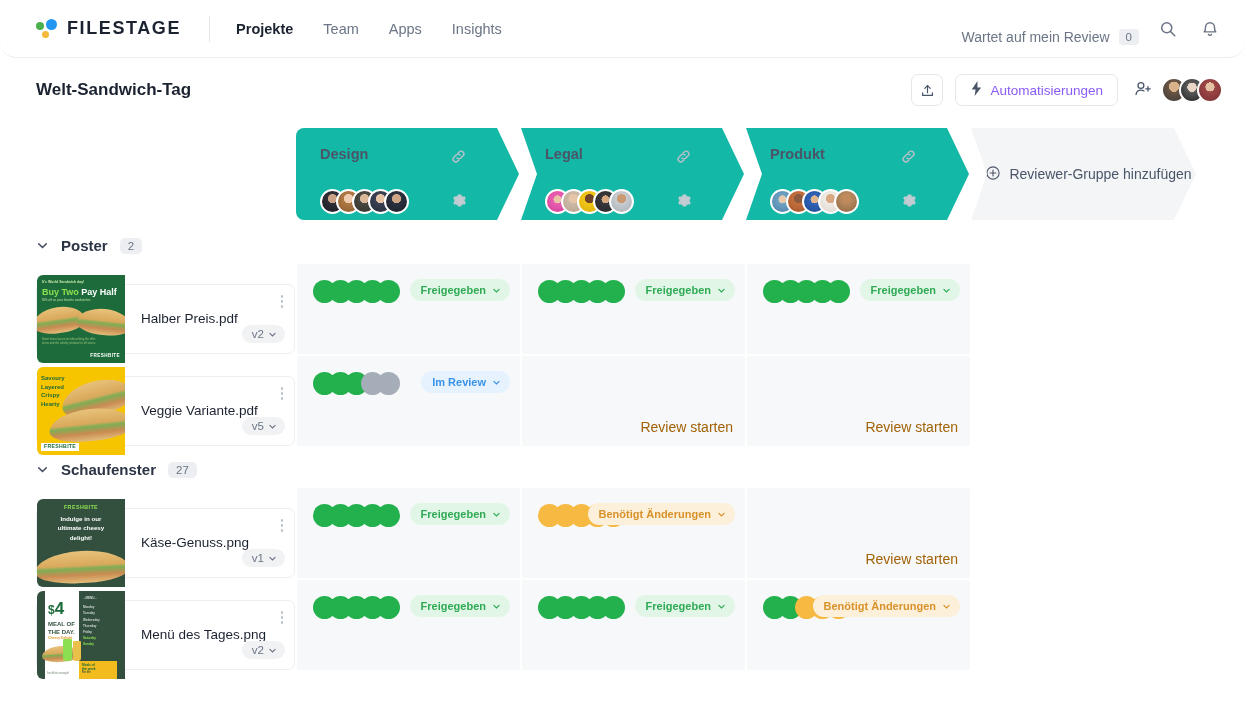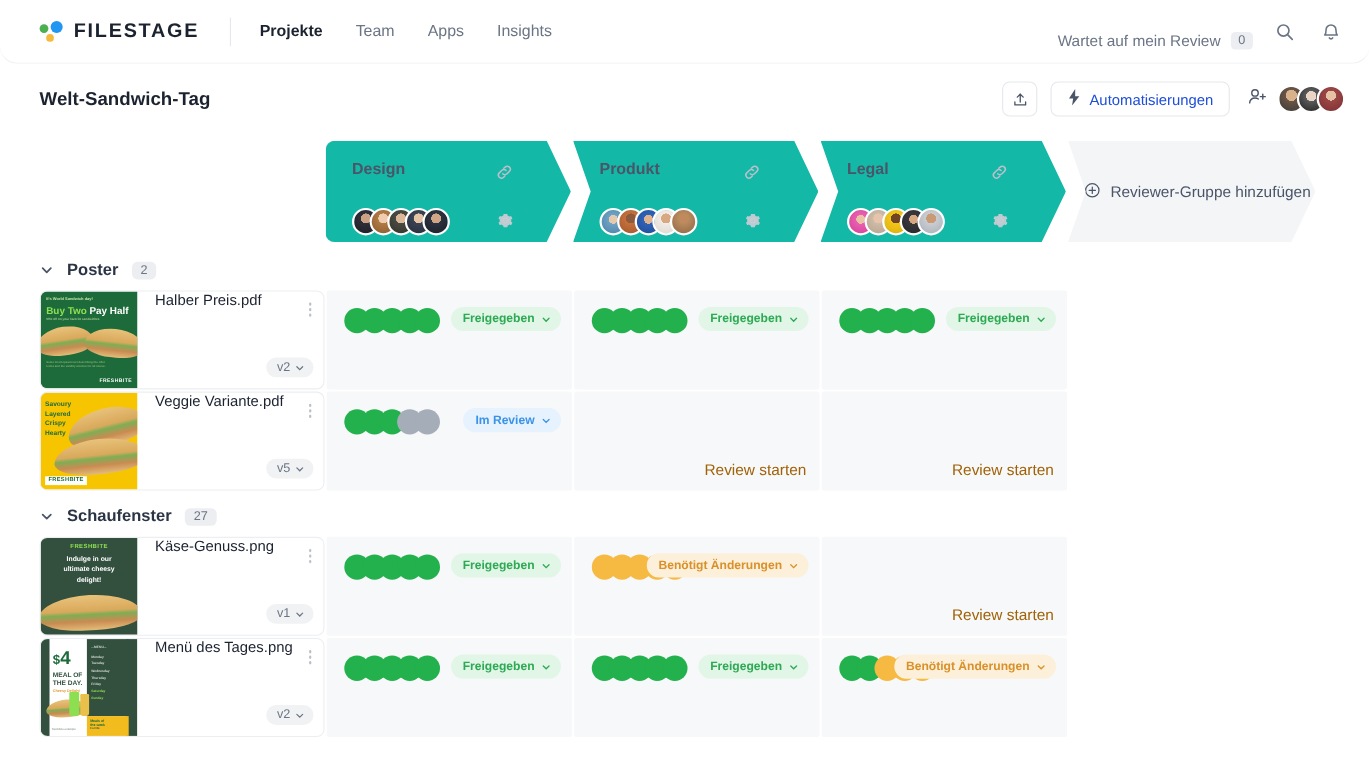--- a/index.html
+++ b/index.html
@@ -48,21 +48,21 @@
   }
   .project-title { font-size: 17px; font-weight: bold; color: #1b2230; }
   .ph-right { margin-left: auto; display: flex; align-items: center; gap: 12px; }
   .sq-btn {
     width: 32px; height: 32px; border: 1px solid #e4e7ec; border-radius: 7px;
     display: flex; align-items: center; justify-content: center; background: #fff; cursor: pointer;
   }
   .pill-btn {
     height: 32px; border: 1px solid #e4e7ec; border-radius: 7px; background: #fff;
     display: flex; align-items: center; gap: 7px; padding: 0 14px;
-    font-size: 13.5px; color: #1d4ed8; cursor: pointer;
+    font-size: 13.5px; color: #8b5cf6; cursor: pointer;
   }
   .avatar-area { display: flex; align-items: center; gap: 8px; margin-left: 4px; }
   .avatar-stack { display: flex; }
   .avatar {
     width: 26px; height: 26px; border-radius: 50%; border: 2px solid #fff;
     margin-left: -8px; background-size: cover;
   }
   .avatar:first-child { margin-left: 0; }
 
   
@@ -102,21 +102,21 @@
   .section-title { font-size: 15px; font-weight: bold; color: #2b3445; }
   .section-count {
     background: #eceef1; color: #6b7585; border-radius: 5px;
     font-size: 11.5px; padding: 2px 8px;
   }
 
   
   .file-row { display: flex; margin-left: 36px; margin-bottom: 2px; align-items: stretch; height: 90px; }
   .file-card {
     width: 259px; background: #fff; border: 1px solid #eceef1; border-radius: 7px;
-    display: flex; align-items: flex-start; position: relative; flex: 0 0 259px;
+    display: flex; align-items: center; position: relative; flex: 0 0 259px; margin-top: 20px;
   }
   .thumb {
     width: 88px; height: 88px; border-radius: 6px 0 0 6px; overflow: hidden;
     flex: 0 0 88px; position: relative;
   }
   .file-name {
     font-size: 13.5px; color: #1b2230; padding-left: 16px; line-height: 1.25; flex: 1;
   }
   .dots-menu {
     position: absolute; right: 11px; top: 10px; display: flex; flex-direction: column; gap: 2.5px; cursor: pointer;
@@ -261,62 +261,62 @@
     <div class="group-avatars">
       <div class="avatar" style="background:radial-gradient(circle at 50% 36%,#caa184 26%,#2f2f38 27%,#1c1c24 100%)"></div>
       <div class="avatar" style="background:radial-gradient(circle at 50% 36%,#f0cdb0 26%,#b07a45 27%,#8a5a2e 100%)"></div>
       <div class="avatar" style="background:radial-gradient(circle at 50% 36%,#dcb89b 26%,#4a4a42 27%,#32322c 100%)"></div>
       <div class="avatar" style="background:radial-gradient(circle at 50% 36%,#e5c3a4 26%,#3b4254 27%,#252b3a 100%)"></div>
       <div class="avatar" style="background:radial-gradient(circle at 50% 36%,#cfa585 26%,#2c323f 27%,#1b2029 100%)"></div>
     </div>
   </div>
 
   <div class="group-col">
+    <div class="group-name">Legal</div>
+    <span class="group-link-icon">
+      <svg width="17" height="17" viewBox="0 0 20 20" fill="none" stroke="#b9c0ca" stroke-width="1.6" stroke-linecap="round">
+        <path d="M8.2 11.8a3.2 3.2 0 0 0 4.6 0l2.6-2.6a3.2 3.2 0 0 0-4.6-4.6L9.4 5.9"></path>
+        <path d="M11.8 8.2a3.2 3.2 0 0 0-4.6 0l-2.6 2.6a3.2 3.2 0 0 0 4.6 4.6l1.4-1.3"></path>
+      </svg>
+    </span>
+    <span class="group-gear-icon">
+      <svg width="15" height="15" viewBox="0 0 20 20" fill="#c7ccd4">
+        <path d="M10 6.4A3.6 3.6 0 1 0 10 13.6 3.6 3.6 0 0 0 10 6.4zm0 5.4a1.8 1.8 0 1 1 0-3.6 1.8 1.8 0 0 1 0 3.6z"></path>
+        <path d="M17 10c0-.5 0-1-.1-1.4l1.6-1.2-1.7-3-1.9.7c-.7-.6-1.5-1-2.3-1.3L12.3 2H7.7l-.3 1.8c-.8.3-1.6.7-2.3 1.3l-1.9-.7-1.7 3 1.6 1.2A7.6 7.6 0 0 0 3 10c0 .5 0 1 .1 1.4l-1.6 1.2 1.7 3 1.9-.7c.7.6 1.5 1 2.3 1.3l.3 1.8h4.6l.3-1.8c.8-.3 1.6-.7 2.3-1.3l1.9.7 1.7-3-1.6-1.2c.1-.4.1-.9.1-1.4z" opacity=".95"></path>
+      </svg>
+    </span>
+    <div class="group-avatars">
+      <div class="avatar" style="background:radial-gradient(circle at 50% 40%,#e8c3a6 24%,#ea5fb0 25%,#d13f98 100%)"></div>
+      <div class="avatar" style="background:radial-gradient(circle at 50% 36%,#e6c5aa 26%,#cdbba8 27%,#b6a491 100%)"></div>
+      <div class="avatar" style="background:radial-gradient(circle at 50% 36%,#6e4326 26%,#f2c618 27%,#d9ae0c 100%)"></div>
+      <div class="avatar" style="background:radial-gradient(circle at 50% 40%,#d6a781 24%,#38383c 25%,#24242a 100%)"></div>
+      <div class="avatar" style="background:radial-gradient(circle at 50% 36%,#c99a74 26%,#c9cdd2 27%,#aab0b7 100%)"></div>
+    </div>
+  </div>
+
+  <div class="group-col">
     <div class="group-name">Produkt</div>
     <span class="group-link-icon">
       <svg width="17" height="17" viewBox="0 0 20 20" fill="none" stroke="#b9c0ca" stroke-width="1.6" stroke-linecap="round">
         <path d="M8.2 11.8a3.2 3.2 0 0 0 4.6 0l2.6-2.6a3.2 3.2 0 0 0-4.6-4.6L9.4 5.9"></path>
         <path d="M11.8 8.2a3.2 3.2 0 0 0-4.6 0l-2.6 2.6a3.2 3.2 0 0 0 4.6 4.6l1.4-1.3"></path>
       </svg>
     </span>
     <span class="group-gear-icon">
       <svg width="15" height="15" viewBox="0 0 20 20" fill="#c7ccd4">
         <path d="M10 6.4A3.6 3.6 0 1 0 10 13.6 3.6 3.6 0 0 0 10 6.4zm0 5.4a1.8 1.8 0 1 1 0-3.6 1.8 1.8 0 0 1 0 3.6z"></path>
         <path d="M17 10c0-.5 0-1-.1-1.4l1.6-1.2-1.7-3-1.9.7c-.7-.6-1.5-1-2.3-1.3L12.3 2H7.7l-.3 1.8c-.8.3-1.6.7-2.3 1.3l-1.9-.7-1.7 3 1.6 1.2A7.6 7.6 0 0 0 3 10c0 .5 0 1 .1 1.4l-1.6 1.2 1.7 3 1.9-.7c.7.6 1.5 1 2.3 1.3l.3 1.8h4.6l.3-1.8c.8-.3 1.6-.7 2.3-1.3l1.9.7 1.7-3-1.6-1.2c.1-.4.1-.9.1-1.4z" opacity=".95"></path>
       </svg>
     </span>
     <div class="group-avatars">
       <div class="avatar" style="background:radial-gradient(circle at 50% 40%,#e7c9ae 24%,#6fa3c4 25%,#4a7fa6 100%)"></div>
       <div class="avatar" style="background:radial-gradient(circle at 50% 36%,#8d5a3c 26%,#c4703c 27%,#a2562c 100%)"></div>
       <div class="avatar" style="background:radial-gradient(circle at 50% 40%,#e0b48f 24%,#2f63b8 25%,#1f4a92 100%)"></div>
       <div class="avatar" style="background:radial-gradient(circle at 50% 36%,#d8a883 26%,#f0ece6 27%,#ddd6cd 100%)"></div>
       <div class="avatar" style="background:radial-gradient(circle at 50% 36%,#c08a5c 26%,#b98a5e 27%,#8e6743 100%)"></div>
-    </div>
-  </div>
-
-  <div class="group-col">
-    <div class="group-name">Legal</div>
-    <span class="group-link-icon">
-      <svg width="17" height="17" viewBox="0 0 20 20" fill="none" stroke="#b9c0ca" stroke-width="1.6" stroke-linecap="round">
-        <path d="M8.2 11.8a3.2 3.2 0 0 0 4.6 0l2.6-2.6a3.2 3.2 0 0 0-4.6-4.6L9.4 5.9"></path>
-        <path d="M11.8 8.2a3.2 3.2 0 0 0-4.6 0l-2.6 2.6a3.2 3.2 0 0 0 4.6 4.6l1.4-1.3"></path>
-      </svg>
-    </span>
-    <span class="group-gear-icon">
-      <svg width="15" height="15" viewBox="0 0 20 20" fill="#c7ccd4">
-        <path d="M10 6.4A3.6 3.6 0 1 0 10 13.6 3.6 3.6 0 0 0 10 6.4zm0 5.4a1.8 1.8 0 1 1 0-3.6 1.8 1.8 0 0 1 0 3.6z"></path>
-        <path d="M17 10c0-.5 0-1-.1-1.4l1.6-1.2-1.7-3-1.9.7c-.7-.6-1.5-1-2.3-1.3L12.3 2H7.7l-.3 1.8c-.8.3-1.6.7-2.3 1.3l-1.9-.7-1.7 3 1.6 1.2A7.6 7.6 0 0 0 3 10c0 .5 0 1 .1 1.4l-1.6 1.2 1.7 3 1.9-.7c.7.6 1.5 1 2.3 1.3l.3 1.8h4.6l.3-1.8c.8-.3 1.6-.7 2.3-1.3l1.9.7 1.7-3-1.6-1.2c.1-.4.1-.9.1-1.4z" opacity=".95"></path>
-      </svg>
-    </span>
-    <div class="group-avatars">
-      <div class="avatar" style="background:radial-gradient(circle at 50% 40%,#e8c3a6 24%,#ea5fb0 25%,#d13f98 100%)"></div>
-      <div class="avatar" style="background:radial-gradient(circle at 50% 36%,#e6c5aa 26%,#cdbba8 27%,#b6a491 100%)"></div>
-      <div class="avatar" style="background:radial-gradient(circle at 50% 36%,#6e4326 26%,#f2c618 27%,#d9ae0c 100%)"></div>
-      <div class="avatar" style="background:radial-gradient(circle at 50% 40%,#d6a781 24%,#38383c 25%,#24242a 100%)"></div>
-      <div class="avatar" style="background:radial-gradient(circle at 50% 36%,#c99a74 26%,#c9cdd2 27%,#aab0b7 100%)"></div>
     </div>
   </div>
 
   <div class="add-group">
     <div class="add-group-inner">
       <span>
         <svg width="16" height="16" viewBox="0 0 20 20" fill="none" stroke="#4a5568" stroke-width="1.4">
           <circle cx="10" cy="10" r="7.6"></circle>
             <path d="M10 6.4v7.2M6.4 10h7.2" stroke-linecap="round"></path>
         </svg>

